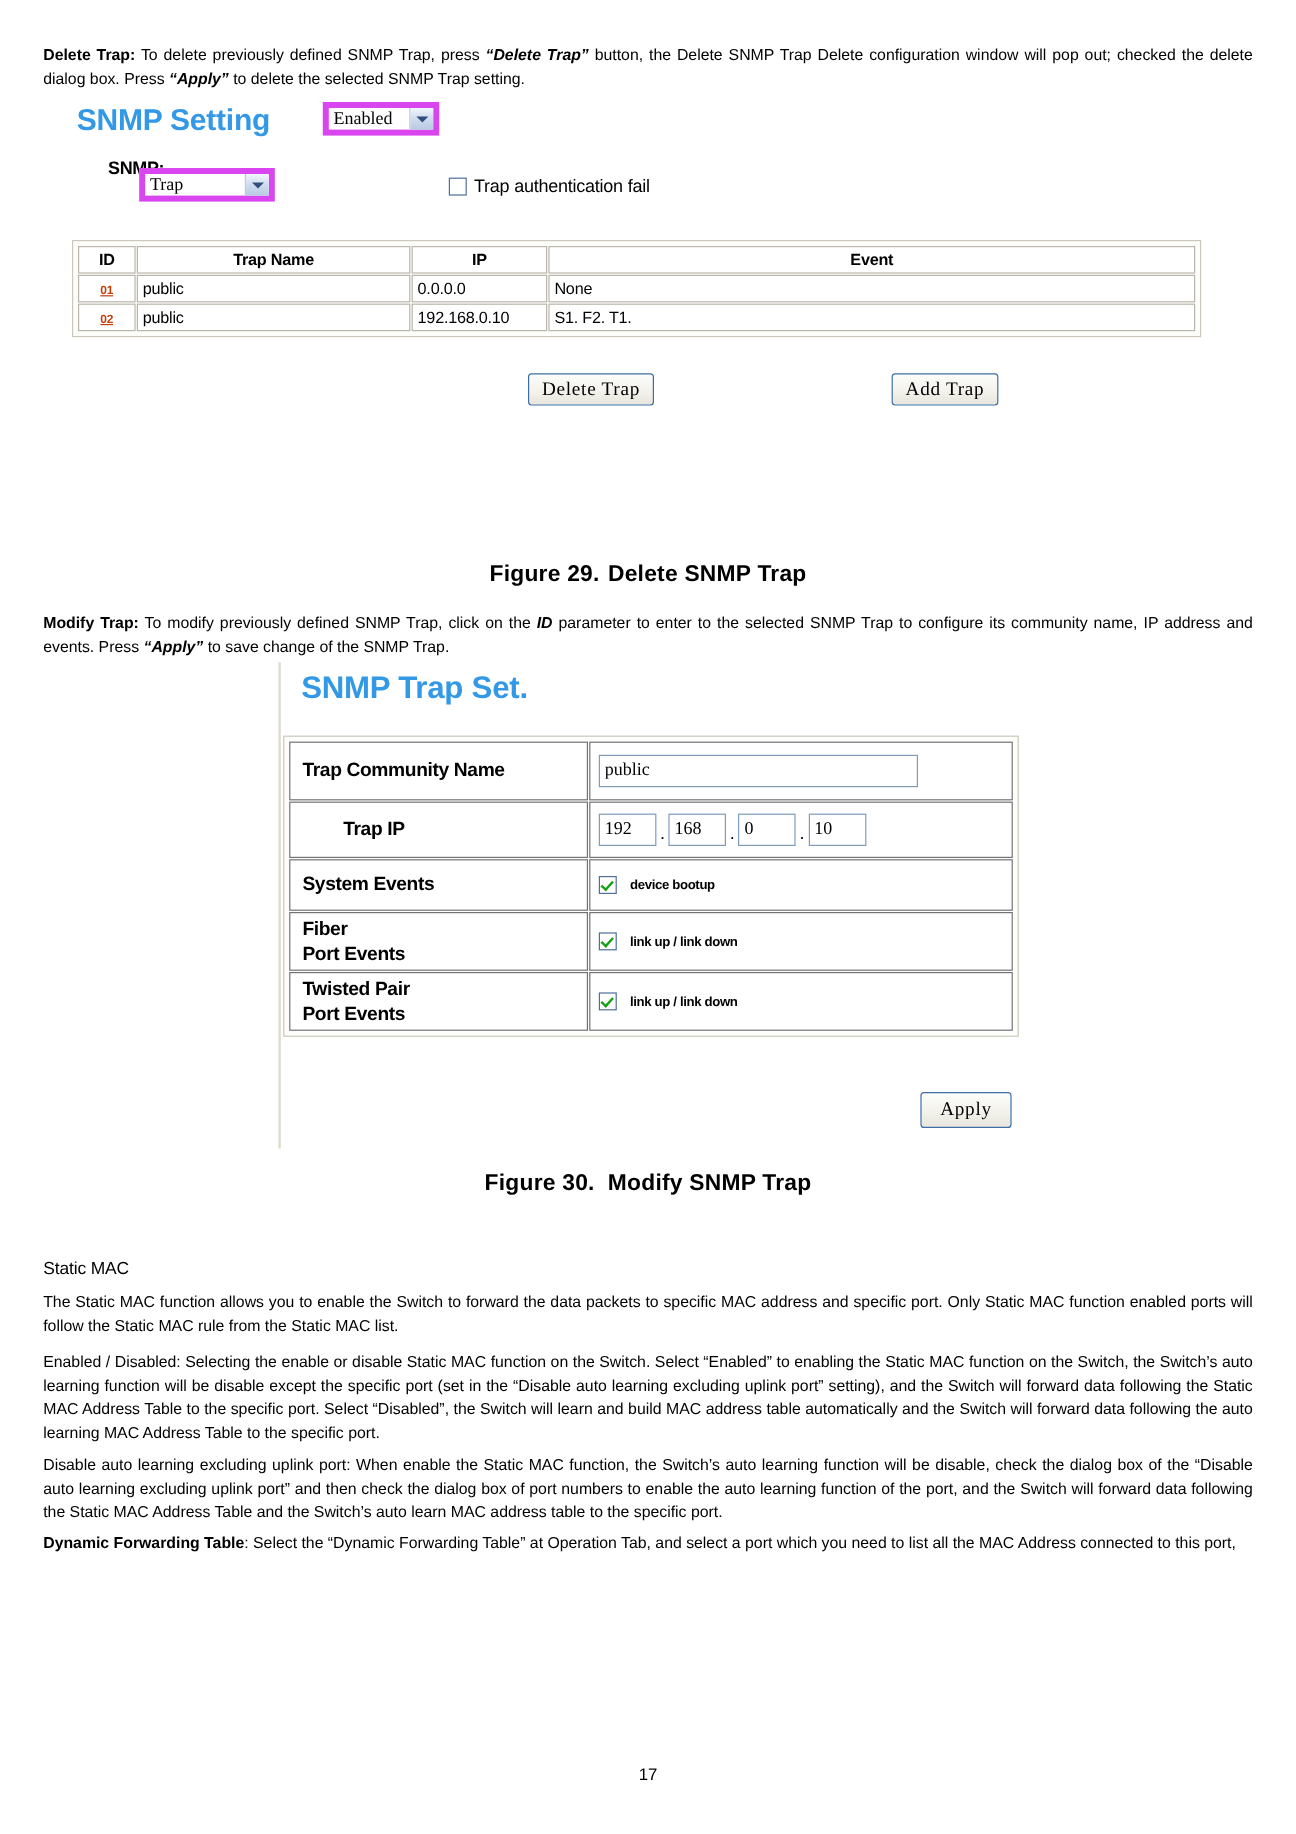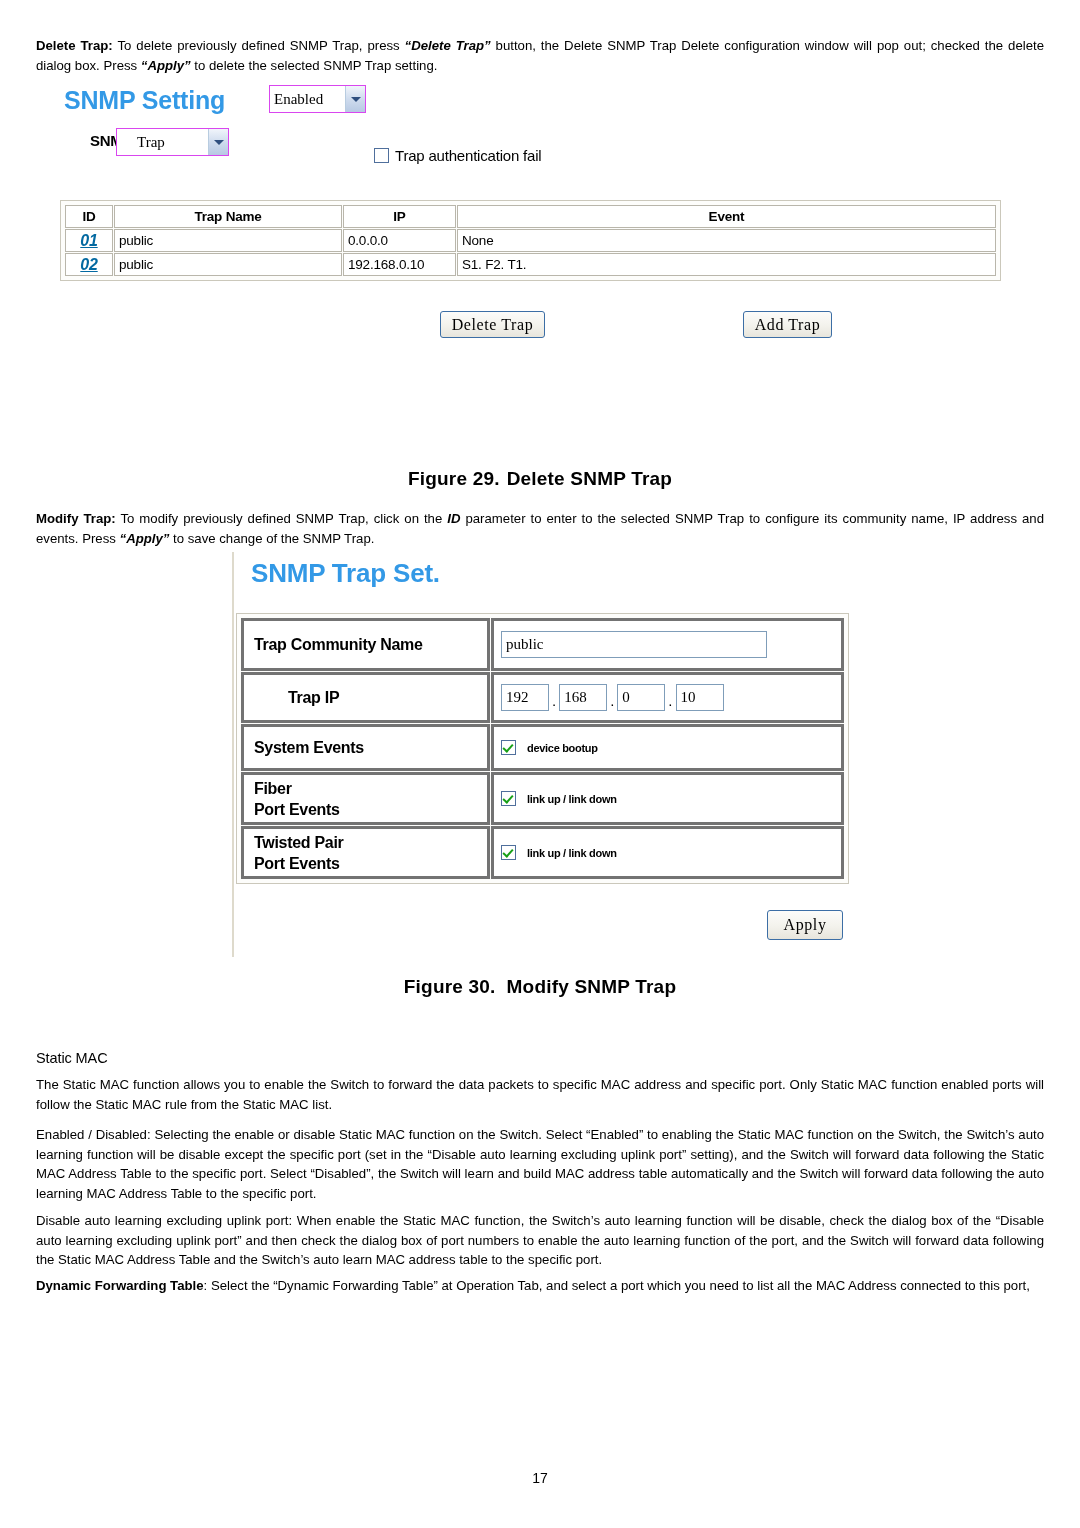--- a/index.html
+++ b/index.html
@@ -51,21 +51,21 @@
     position: absolute;
     color: #3399e6;
     font-weight: bold;
     letter-spacing: -0.2px;
   }
 
   
   .sel {
     position: absolute;
     box-sizing: border-box;
-    border: 1px solid #d946ef;
+    border: 5px solid #d946ef;
     background: #fff;
     display: flex;
     align-items: stretch;
   }
   .sel .sel-val {
     flex: 1;
     display: flex;
     align-items: center;
     padding-left: 4px;
     font-family: "Liberation Serif", serif;
@@ -133,25 +133,24 @@
     letter-spacing: -0.2px;
     overflow: hidden;
     white-space: nowrap;
   }
   .ttable th {
     font-weight: bold;
     text-align: center;
   }
   .ttable td.idcell { text-align: center; }
   .ttable td.idcell a {
-    color: #0369a1;
+    color: #c2410c;
     text-decoration: underline;
     font-weight: bold;
-    font-size: 16px;
-    font-style: italic;
+    font-size: 10px;
   }
 
   
   .btn {
     position: absolute;
     box-sizing: border-box;
     border: 1px solid #3c6ea5;
     border-radius: 3px;
     background: linear-gradient(to bottom,#fcfcfa 0%,#f3f2ec 55%,#e7e5dc 100%);
     font-family: "Liberation Serif", serif;
@@ -179,21 +178,21 @@
     background: #fdfdfb;
     padding: 3px;
   }
   .ftable table {
     border-collapse: separate;
     border-spacing: 1px;
     width: 100%;
     table-layout: fixed;
   }
   .ftable td {
-    border: 3px solid #737373;
+    border: 1px solid #737373;
     background: #ffffff;
     vertical-align: middle;
     padding: 0 10px;
   }
   .ftable td.keycell {
     font-weight: bold;
     font-size: 16px;
     letter-spacing: -0.3px;
     line-height: 21px;
   }
@@ -268,21 +267,21 @@
 
     <div class="sel" style="left:233px; top:5px; width:97px; height:28px;">
       <div class="sel-val">Enabled</div>
       <div class="sel-arrow">
           <span class="car"></span>
         </div>
     </div>
 
     <div class="lbl" style="left:27px; top:52px;margin-left:27px;">SNMP:</div>
 
-    <div class="sel" style="left:80px; top:48px; width:113px; height:28px;padding-left:16px;">
+    <div class="sel" style="left:80px; top:60px; width:113px; height:28px;">
       <div class="sel-val">Trap</div>
       <div class="sel-arrow">
           <span class="car"></span>
         </div>
     </div>
 
     <div class="cbox" style="left:338px; top:68px;"></div>
     <div class="cb-label" style="left:359px; top:67px;">Trap authentication fail</div>
 
     <div class="ttable" style="left:24px; top:120px; width:941px;">

